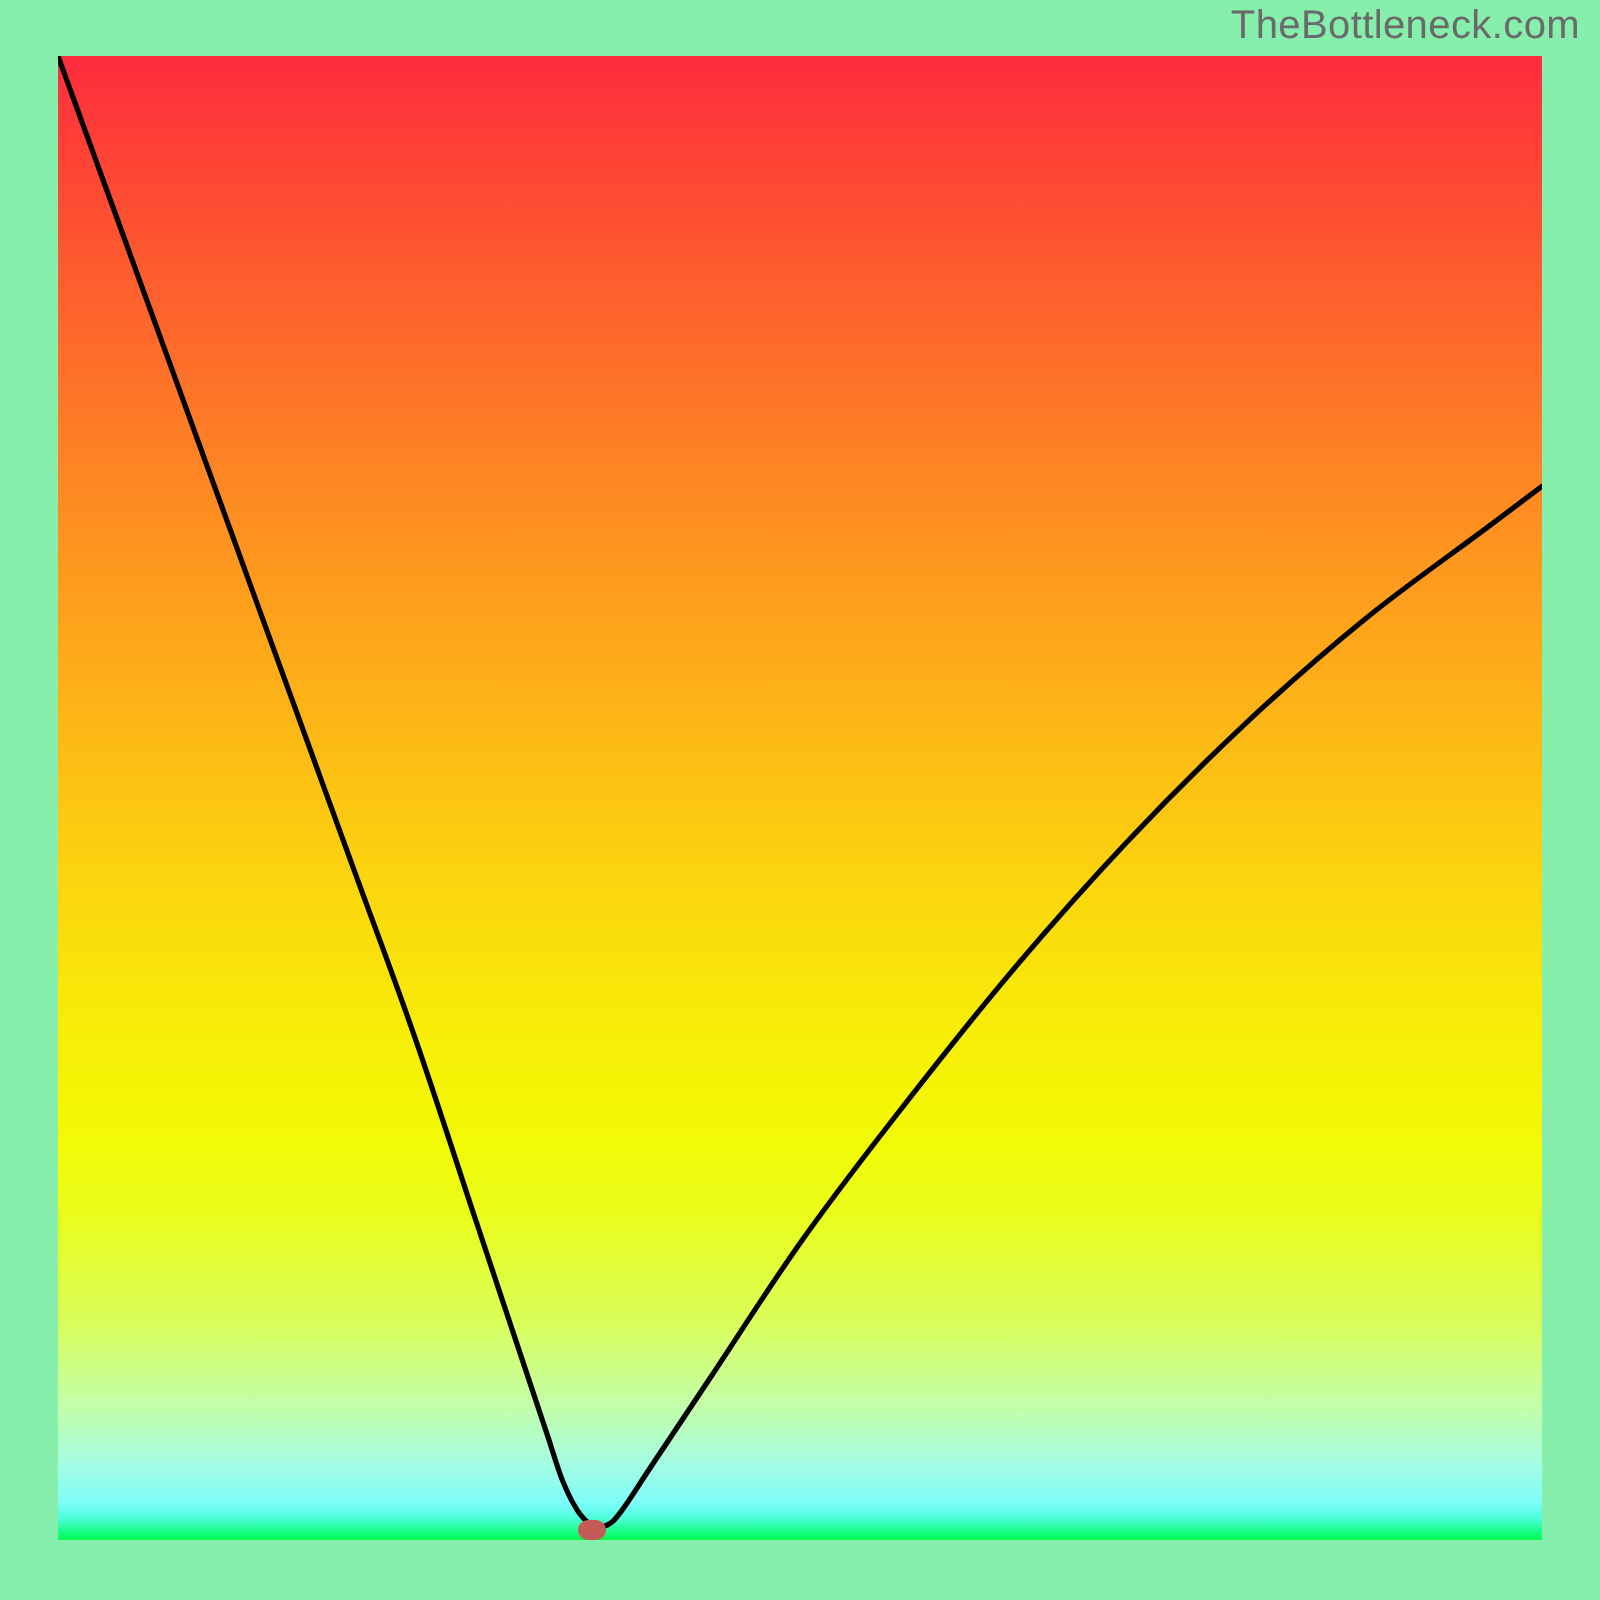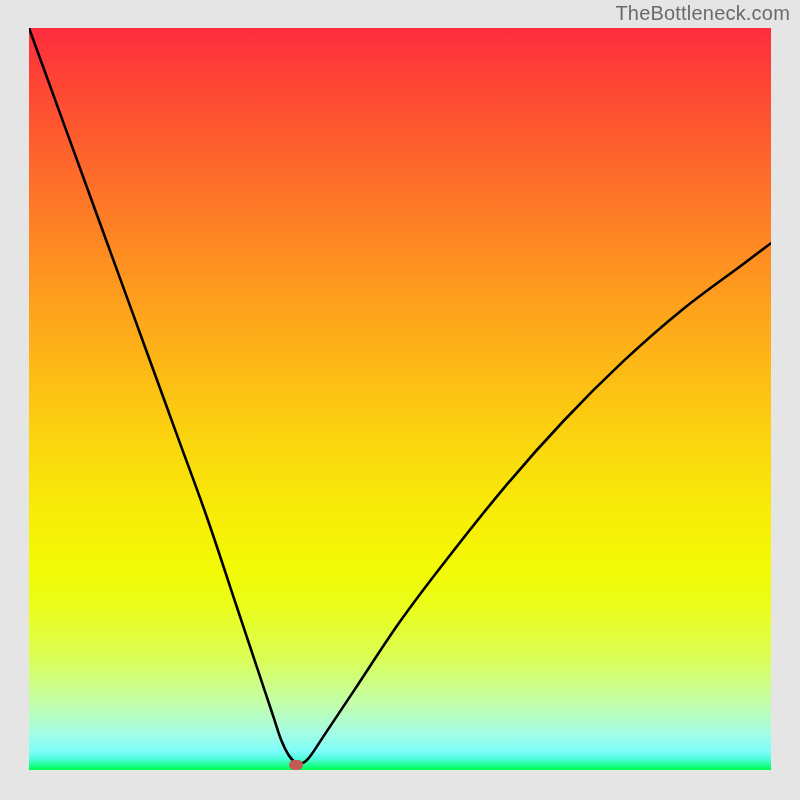--- a/index.html
+++ b/index.html
@@ -8,21 +8,21 @@
     width: 800px;
     height: 800px;
     overflow: hidden;
     background: #000;
     font-family: Arial, Helvetica, sans-serif;
   }
   .frame {
     position: relative;
     width: 800px;
     height: 800px;
-    background: #e5e5e5;
+    background: #86efac;
   }
   .watermark {
     position: absolute;
     top: 2px;
     right: 10px;
     color: #6a6a6a;
     font-size: 20px;
     font-weight: 500;
     letter-spacing: 0.2px;
     z-index: 30;

